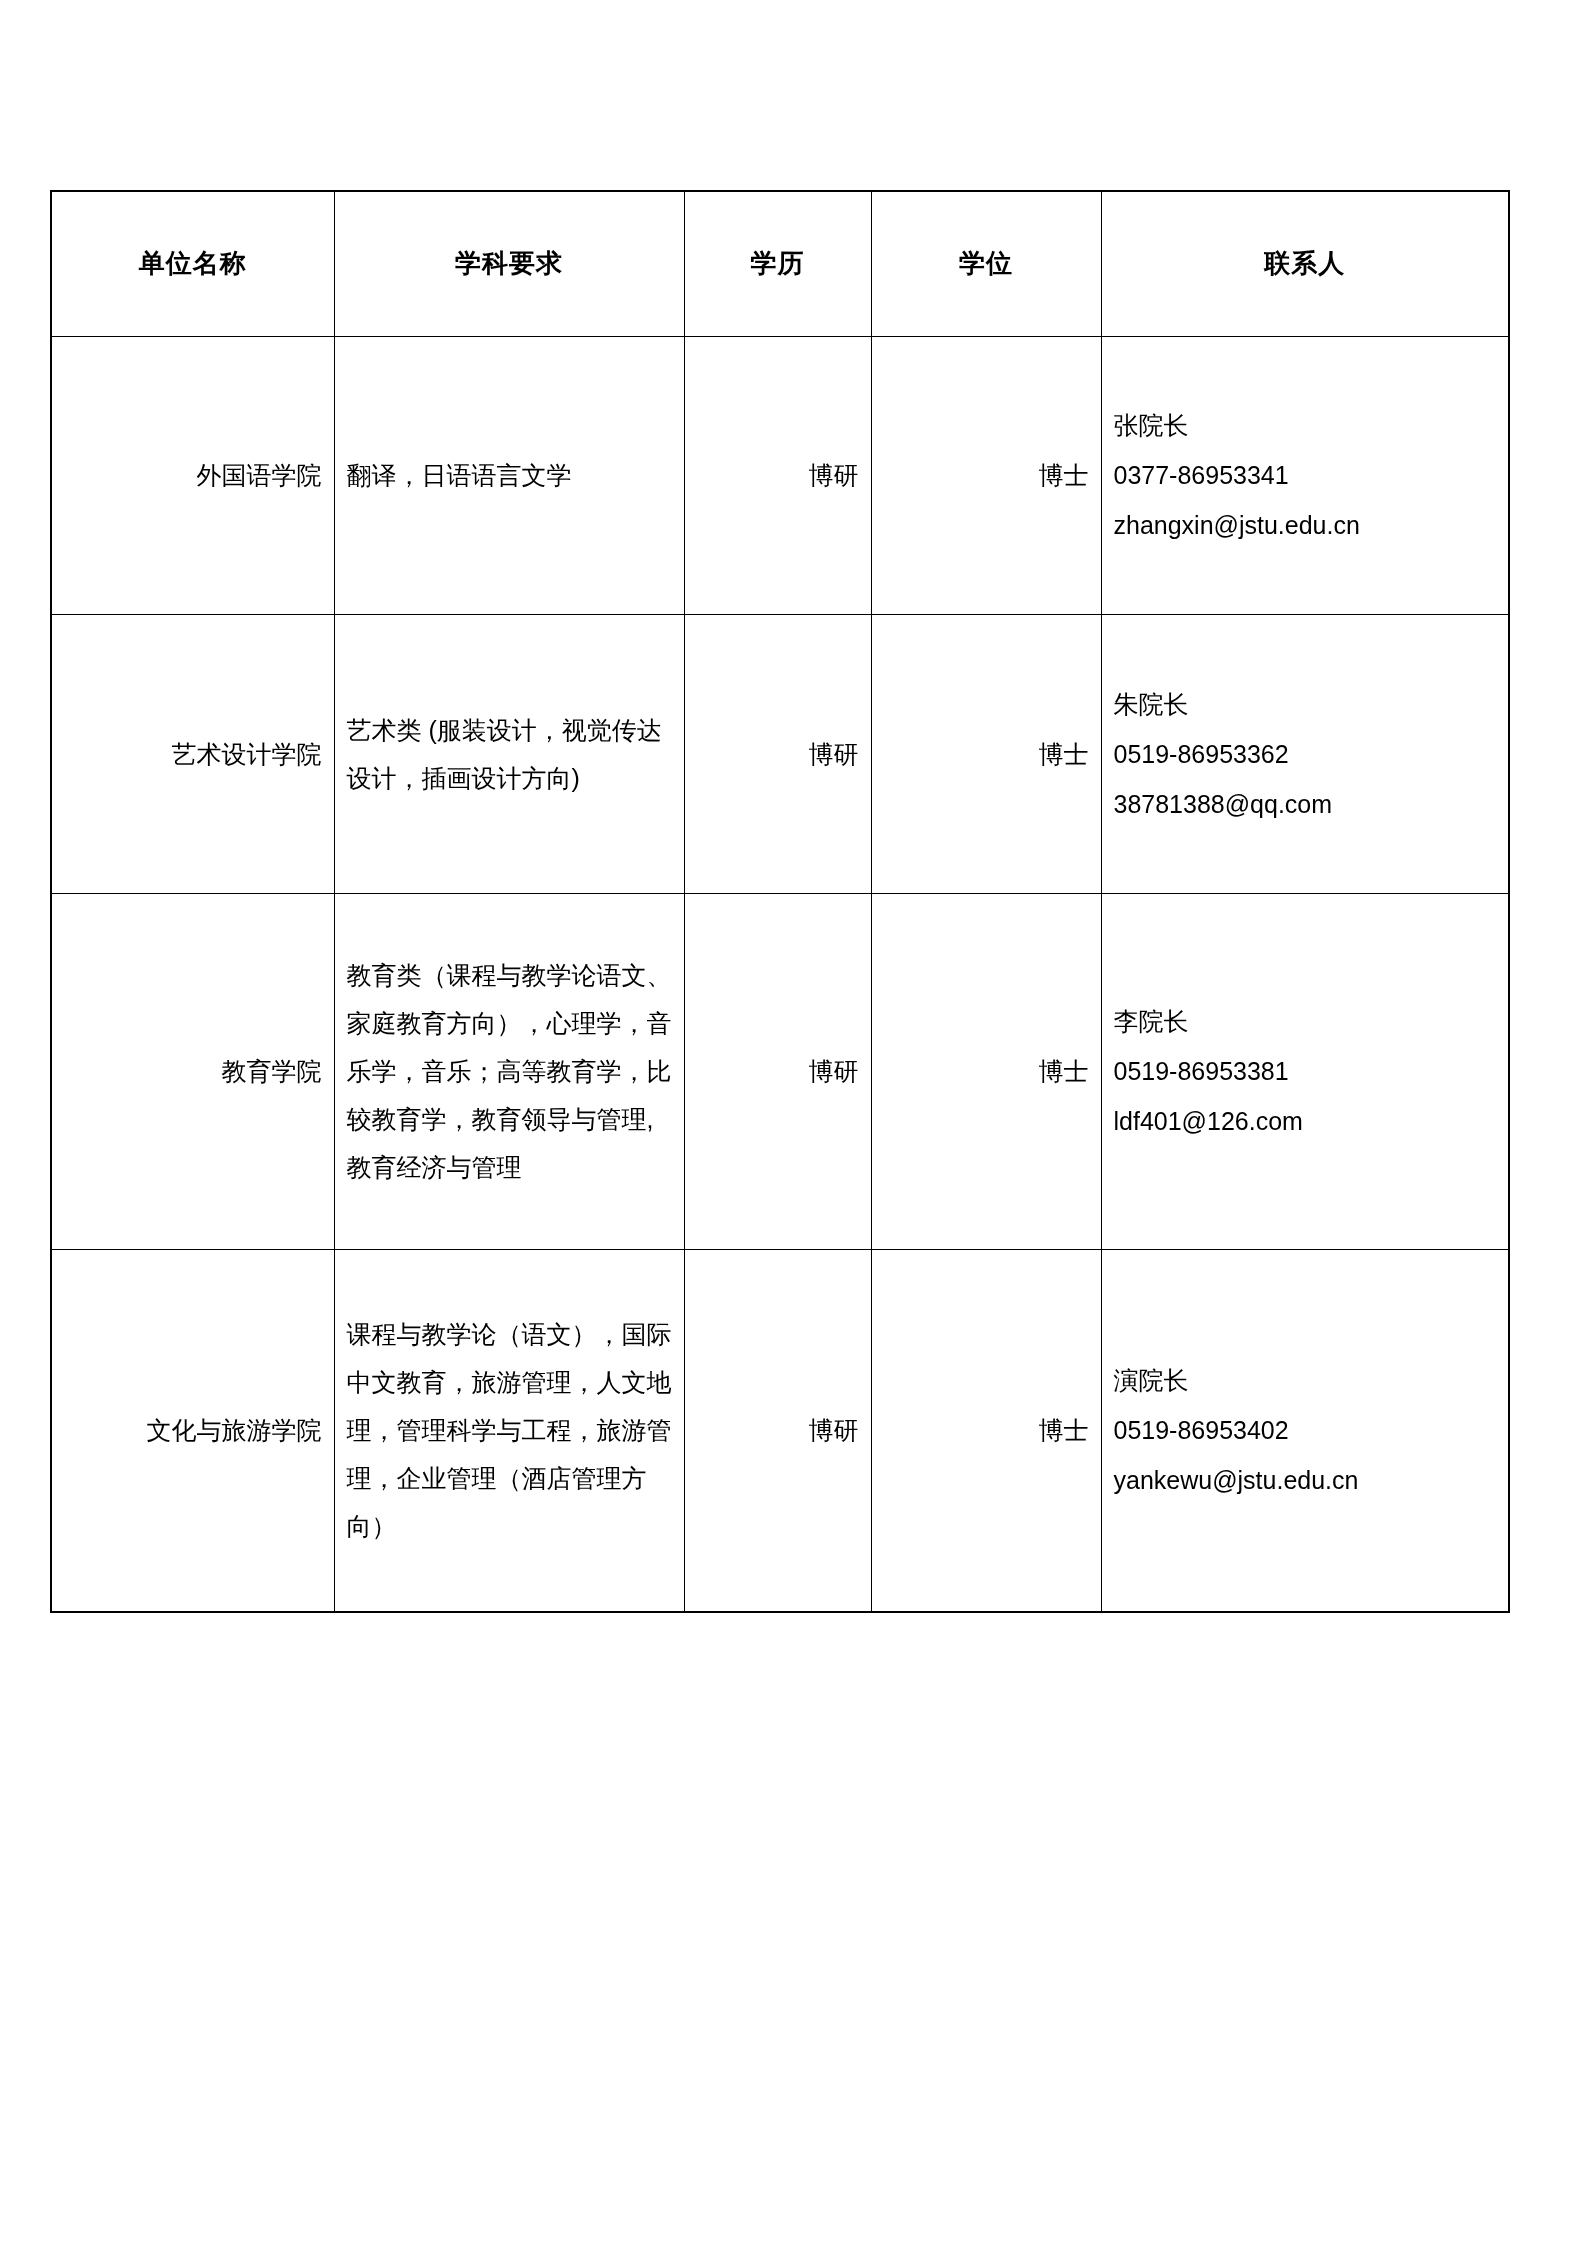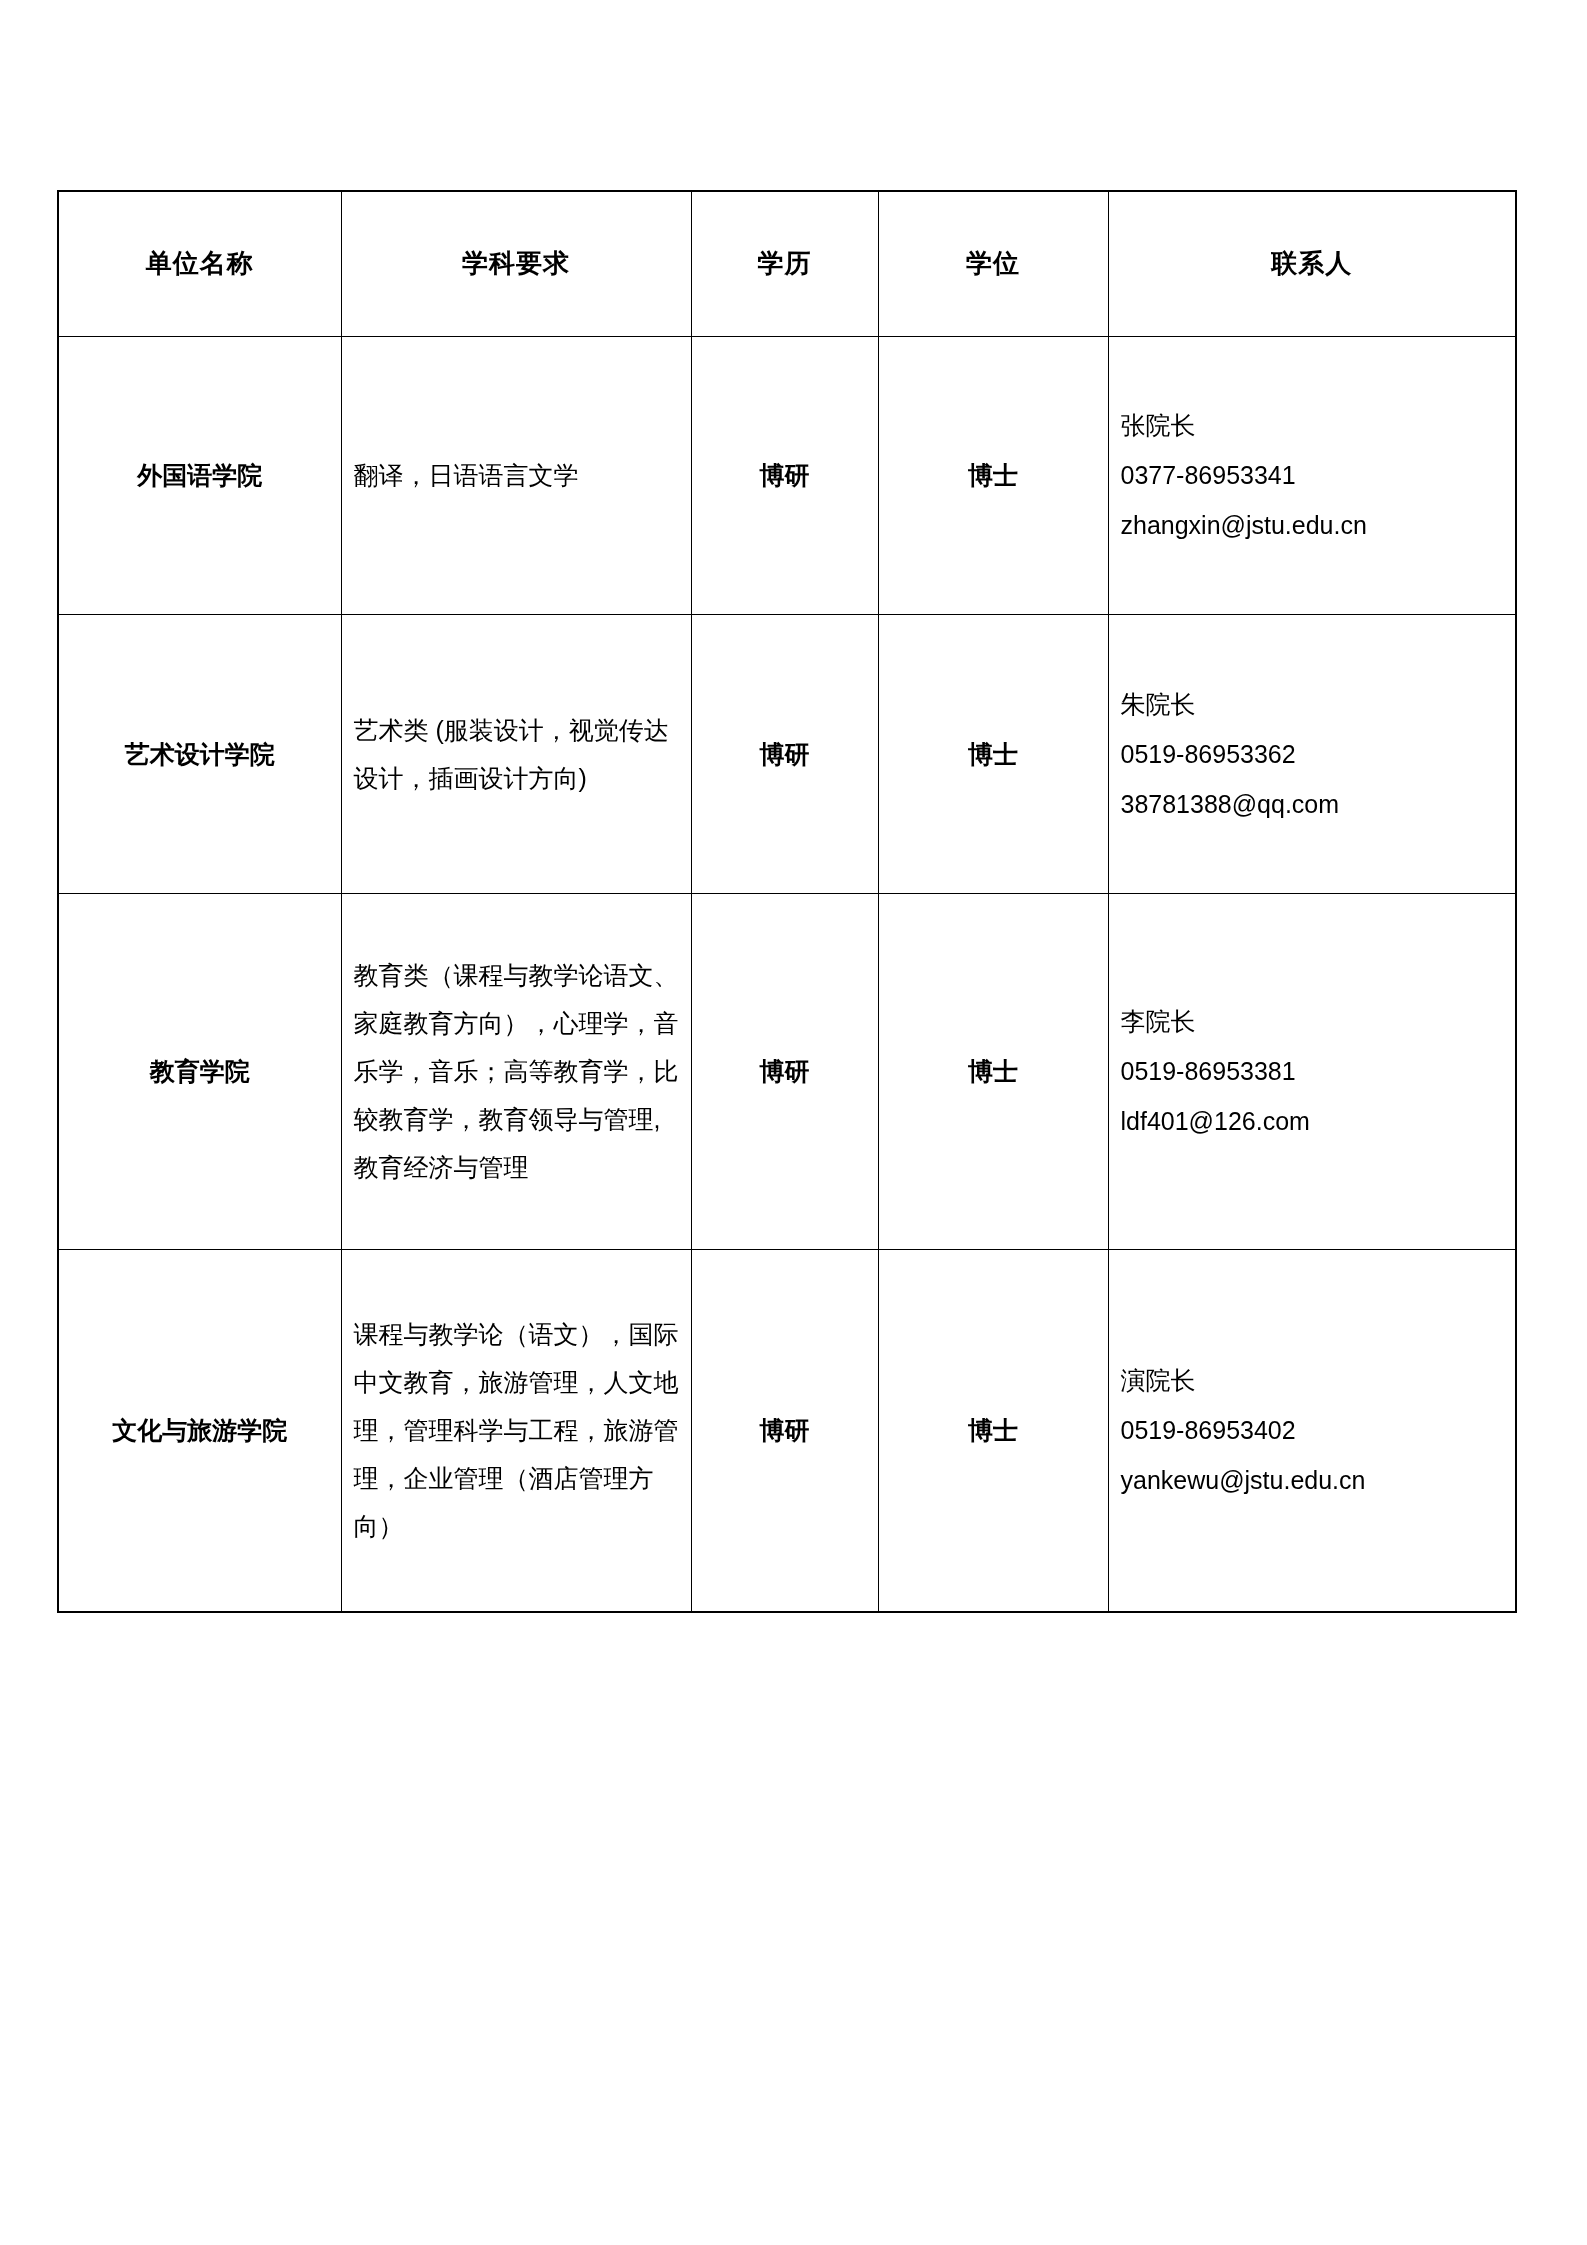--- a/index.html
+++ b/index.html
@@ -16,21 +16,21 @@
   }
   .page {
     position: relative;
     width: 1587px;
     height: 2245px;
     box-sizing: border-box;
     background: #fff;
   }
   .table-wrap {
     position: absolute;
-    left: 57px;
+    left: 50px;
     top: 190px;
     width: 1458px;
   }
   table.recruit {
     border-collapse: collapse;
     width: 1458px;
     table-layout: fixed;
     border: 2px solid #000;
   }
   table.recruit col.c-unit   { width: 283px; }
@@ -51,23 +51,22 @@
     font-size: 26px;
     font-weight: bold;
     letter-spacing: 1px;
   }
   td {
     font-size: 25px;
     line-height: 1.92;
     font-weight: normal;
   }
   td.unit, td.edu, td.deg {
-    text-align: center;
+    text-align: right;
     white-space: nowrap;
-    font-weight: bold;
   }
   td.major {
     text-align: left;
     padding-left: 14px;
     padding-right: 6px;
   }
   td.contact {
     text-align: left;
   }
   td.contact .cline {

